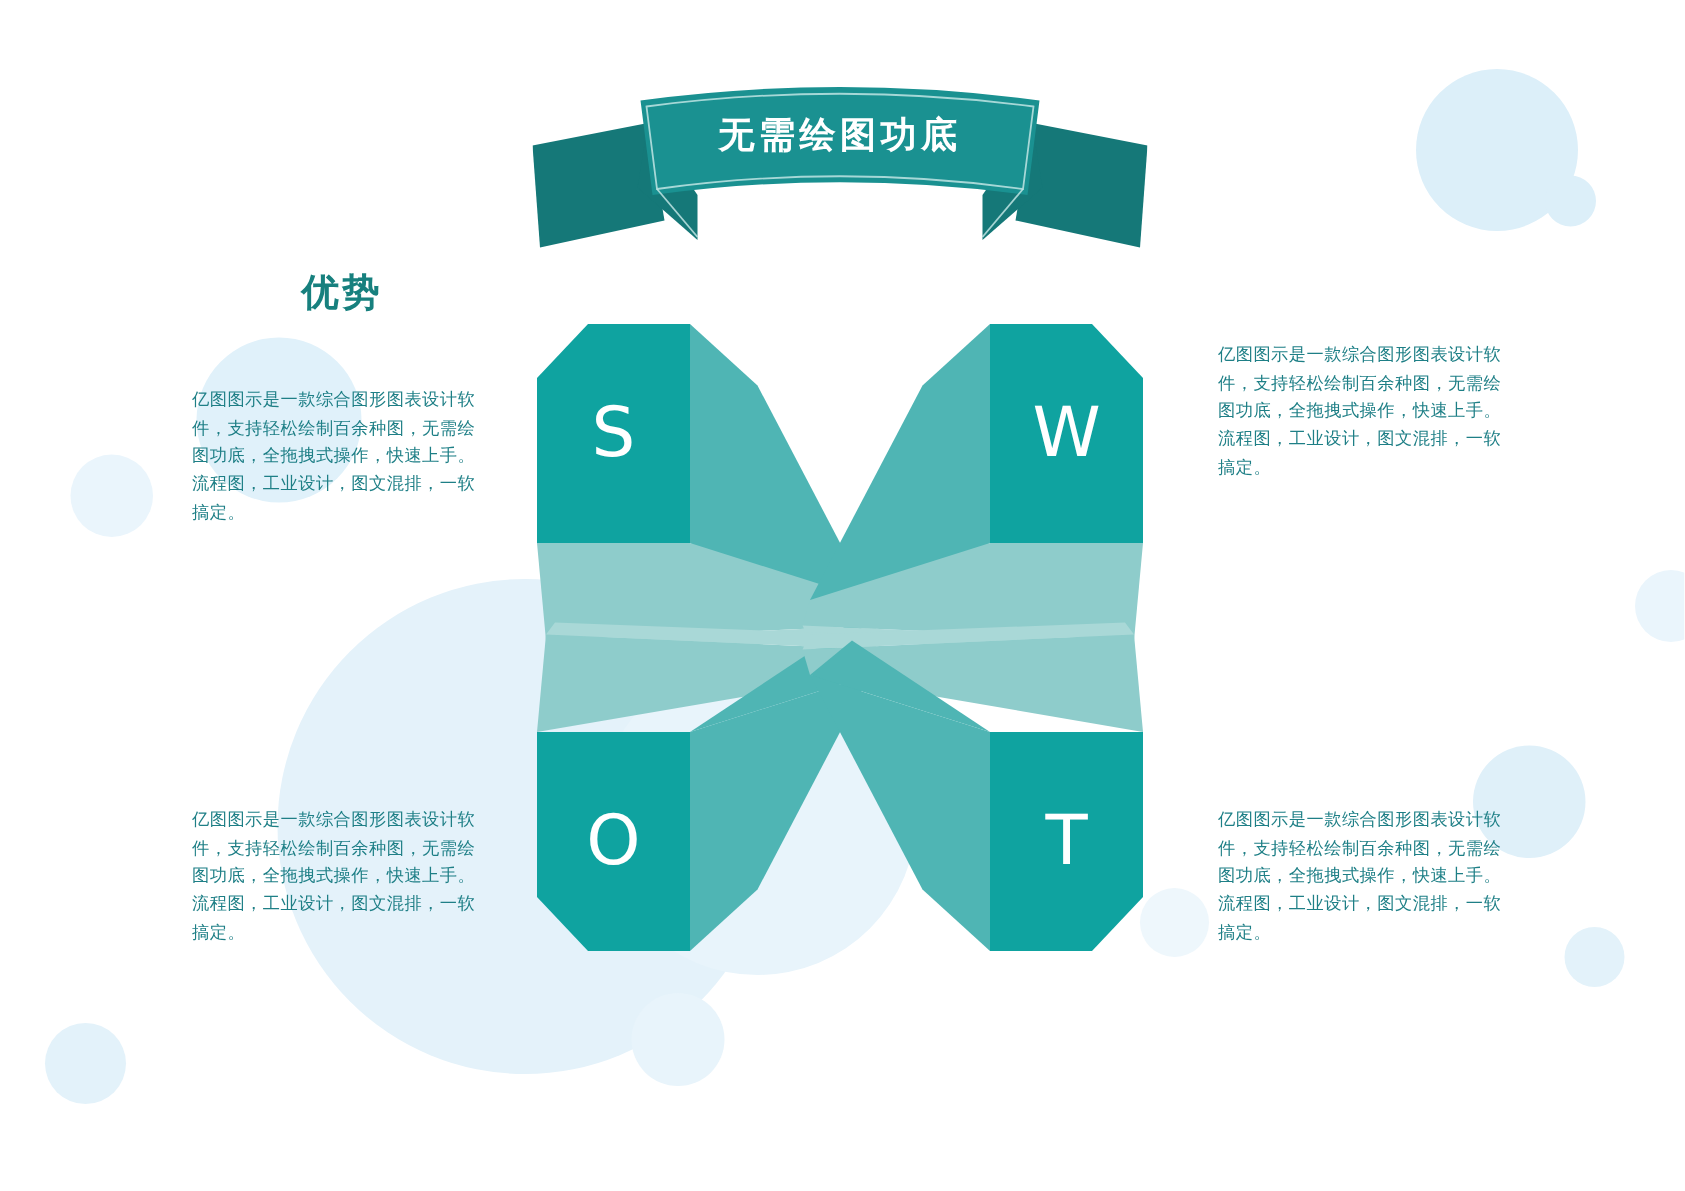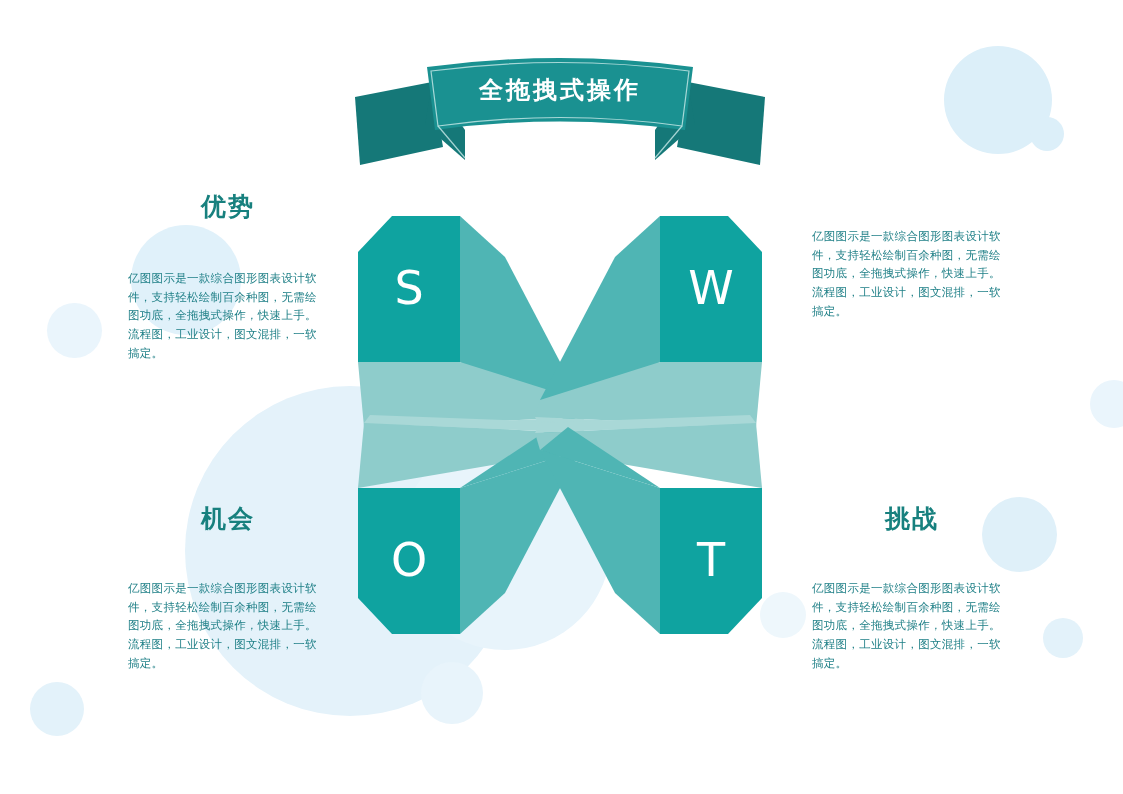--- a/index.html
+++ b/index.html
@@ -76,21 +76,21 @@
   .panel {
     position: absolute;
     z-index: 3;
   }
   .panel-title {
     font-size: 25px;
     font-weight: bold;
     color: #17807E;
     text-align: center;
     letter-spacing: 2px;
-    margin: 12px;
+    margin: 0;
     line-height: 1.2;
   }
   .panel-body {
     font-size: 11.5px;
     color: #1E7F86;
     text-align: left;
     line-height: 1.62;
     margin: 0;
     letter-spacing: 0.3px;
   }
@@ -132,21 +132,21 @@
       <polygon points="77,27 110,75 110,105 70,70" fill="#157878"></polygon>
 
       <polygon points="333,27 300,75 300,105 340,70" fill="#157878"></polygon>
 
       <path d="M 72,12 Q 205,-6 338,12 L 330,75 Q 205,58 80,75 Z" fill="#1A9191"></path>
 
       <path d="M 76,16 Q 205,-1 334,16 L 327,71 Q 205,54 83,71 Z" fill="none" stroke="#BFE4E3" stroke-width="1.2" opacity="0.85"></path>
       <path d="M 83,71 L 110,103" fill="none" stroke="#BFE4E3" stroke-width="1.2" opacity="0.85"></path>
       <path d="M 327,71 L 300,103" fill="none" stroke="#BFE4E3" stroke-width="1.2" opacity="0.85"></path>
     </svg>
-    <div class="banner-title">全拖拽式操作</div>
+    <div class="banner-title">无需绘图功底</div>
   </div>
 
   <div class="swot-wrap">
     <svg width="460" height="460" viewBox="0 0 460 460">
 
       <g>
 
         <polygon points="130,21 175,62 250,205 222,228 130,167" fill="#4FB5B4"></polygon>
 
         <polygon points="28,167 130,167 250,205 255,222 34,232" fill="#8ECCCB"></polygon>
@@ -194,22 +194,20 @@
   <div class="panel p-tl">
     <p class="panel-title">优势</p>
     <p class="panel-body">亿图图示是一款综合图形图表设计软件，支持轻松绘制百余种图，无需绘图功底，全拖拽式操作，快速上手。流程图，工业设计，图文混排，一软搞定。</p>
   </div>
 
   <div class="panel p-tr">
     <p class="panel-body">亿图图示是一款综合图形图表设计软件，支持轻松绘制百余种图，无需绘图功底，全拖拽式操作，快速上手。流程图，工业设计，图文混排，一软搞定。</p>
   </div>
 
   <div class="panel p-bl">
-    <p class="panel-title">机会</p>
     <p class="panel-body">亿图图示是一款综合图形图表设计软件，支持轻松绘制百余种图，无需绘图功底，全拖拽式操作，快速上手。流程图，工业设计，图文混排，一软搞定。</p>
   </div>
 
   <div class="panel p-br">
-    <p class="panel-title">挑战</p>
     <p class="panel-body">亿图图示是一款综合图形图表设计软件，支持轻松绘制百余种图，无需绘图功底，全拖拽式操作，快速上手。流程图，工业设计，图文混排，一软搞定。</p>
   </div>
 
 </div>
 
 </body></html>

